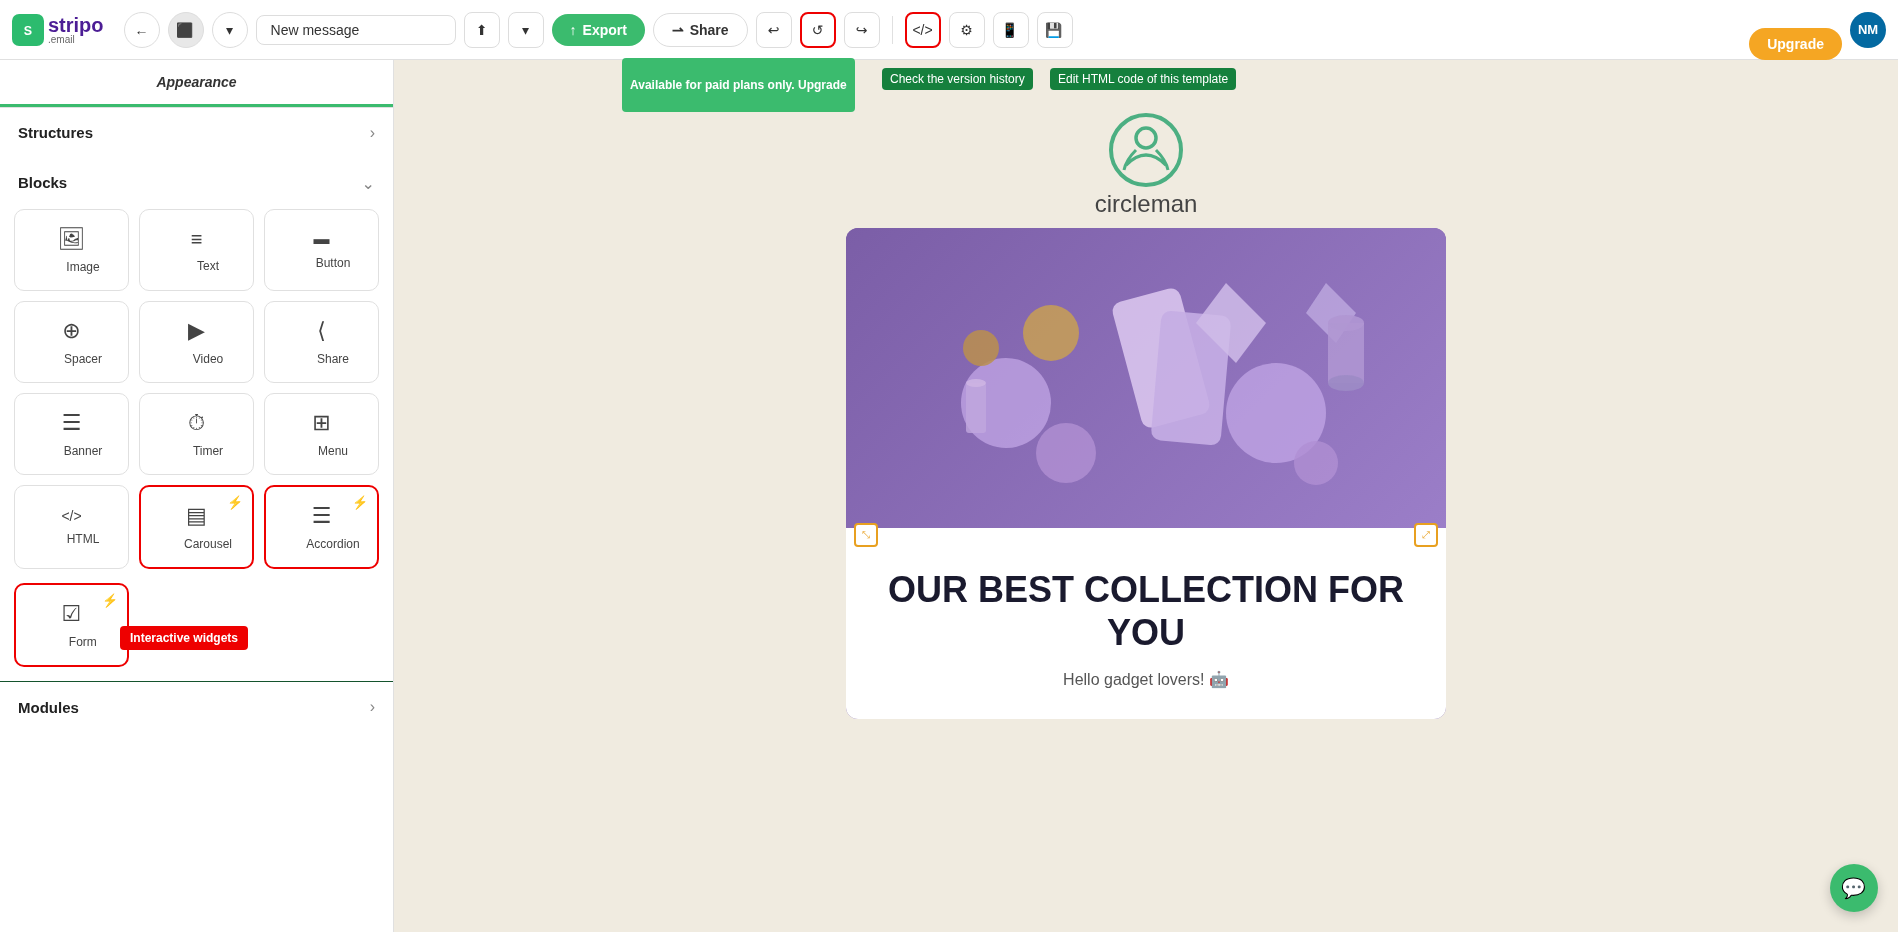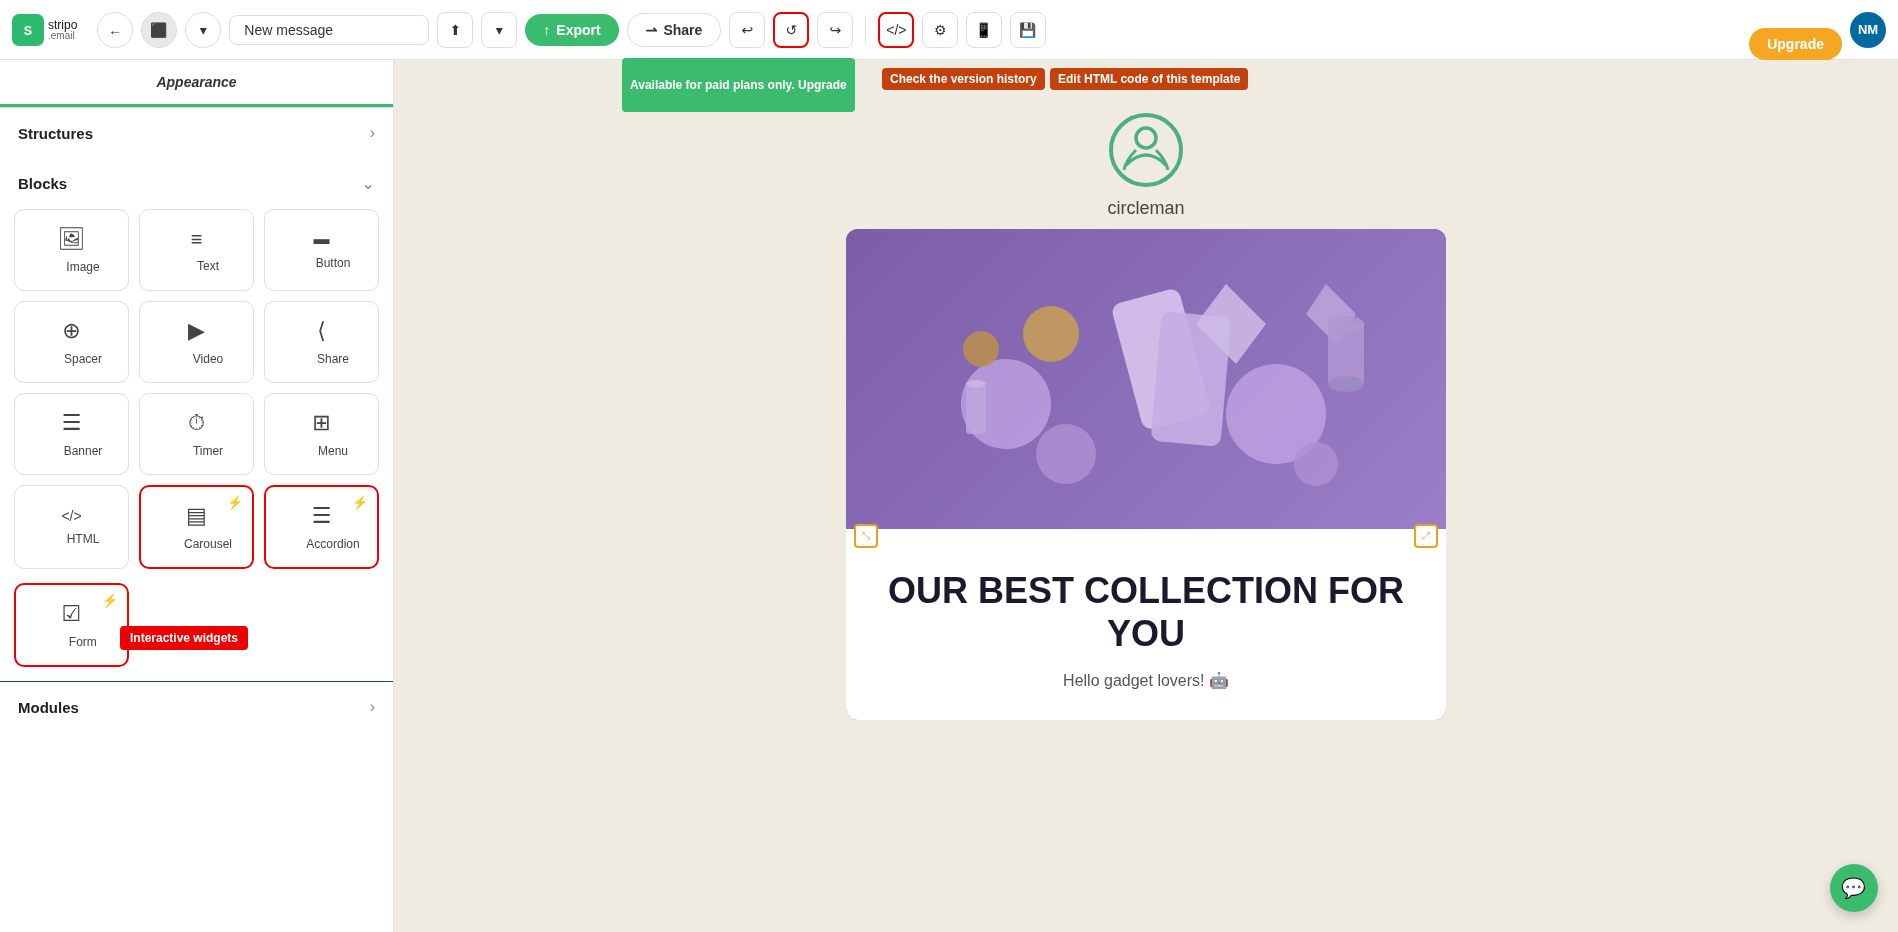--- a/index.html
+++ b/index.html
@@ -47,22 +47,22 @@
       background: #0369a1; color: #fff; font-size: 13px; font-weight: 700;
       display: flex; align-items: center; justify-content: center;
     }
     .btn-upgrade {
       background: #f5a623; color: #fff; border: none; border-radius: 20px;
       padding: 8px 18px; font-size: 14px; font-weight: 600; cursor: pointer; margin-top: 29px;
     }
 
     
     .tooltip-label {
-      position: absolute; background: #c2410c; color: #fff;
-      font-size: 12px; font-weight: 700; padding: 4px 8px;
+      position: absolute; background: #15803d; color: #fff;
+      font-size: 12px; font-weight: 400; padding: 4px 8px;
       border-radius: 4px; white-space: nowrap; z-index: 200;
       pointer-events: none;
     }
     .tooltip-green {
       position: absolute; background: #3bbb6e; color: #fff;
       font-size: 12px; font-weight: 600; padding: 20px 8px;
       border-radius: 4px; white-space: nowrap; z-index: 200;
       pointer-events: none;
     }
 
@@ -83,21 +83,21 @@
       font-size: 14px; font-weight: 600; cursor: pointer;
       color: #555;
       font-style: italic;
     }
     .panel-tab.active {
       color: #333; border-bottom: 3px solid #3bbb6e;
     }
 
     
     .section-header {
-      display: flex; align-items: center; justify-content: space-between;
+      display: flex; justify-content: space-between;
       padding: 16px 18px; cursor: pointer;
     }
     .section-title { font-size: 15px; font-weight: 700; color: #222; }
     .chevron { font-size: 16px; color: #888; }
 
     
     .blocks-grid {
       display: grid; grid-template-columns: repeat(3, 1fr);
       gap: 10px; padding: 0 14px 14px;
     }
@@ -129,21 +129,21 @@
     
     .email-preview {
       width: 620px; background: #f0ebe0; position: relative;
     }
 
     .email-header {
       display: flex; flex-direction: column; align-items: center;
       padding: 20px 0 10px; background: #f0ebe0;
     }
 
-    .brand-name { font-size: 18px; color: #444; margin-top: 8px; font-weight: 400; }
+    .brand-name { font-size: 24px; color: #444; font-weight: 400; }
 
     .email-banner {
       background: #7b5ea7; border-radius: 12px; overflow: hidden;
       position: relative; margin: 0 10px;
     }
 
     .banner-top {
       height: 300px; background: linear-gradient(135deg, #7b5ea7 0%, #9b7ec8 100%);
       display: flex; align-items: center; justify-content: center;
       position: relative;
@@ -200,21 +200,21 @@
 <body>
 
 <div class="toolbar">
 
   <div class="logo">
     <svg class="logo-icon" viewBox="0 0 36 36" fill="none" xmlns="http://www.w3.org/2000/svg">
       <rect width="36" height="36" rx="8" fill="#2CBB6E"></rect>
       <text x="18" y="24" text-anchor="middle" fill="white" font-size="14" font-weight="900">S</text>
     </svg>
     <div>
-      <div style="font-size:12px;font-weight:400;color:#0f172a;line-height:1">stripo</div>
+      <div style="font-size:20px;font-weight:700;color:#4c1d95;line-height:1">stripo</div>
       <div style="font-size:10px;color:#666;line-height:1">.email</div>
     </div>
   </div>
 
   <button class="toolbar-btn round">←</button>
   <button class="toolbar-btn round" style="background:#e8e8e8;">⬛</button>
   <button class="toolbar-btn round">▾</button>
 
   <div class="toolbar-template-name">New message</div>
 

